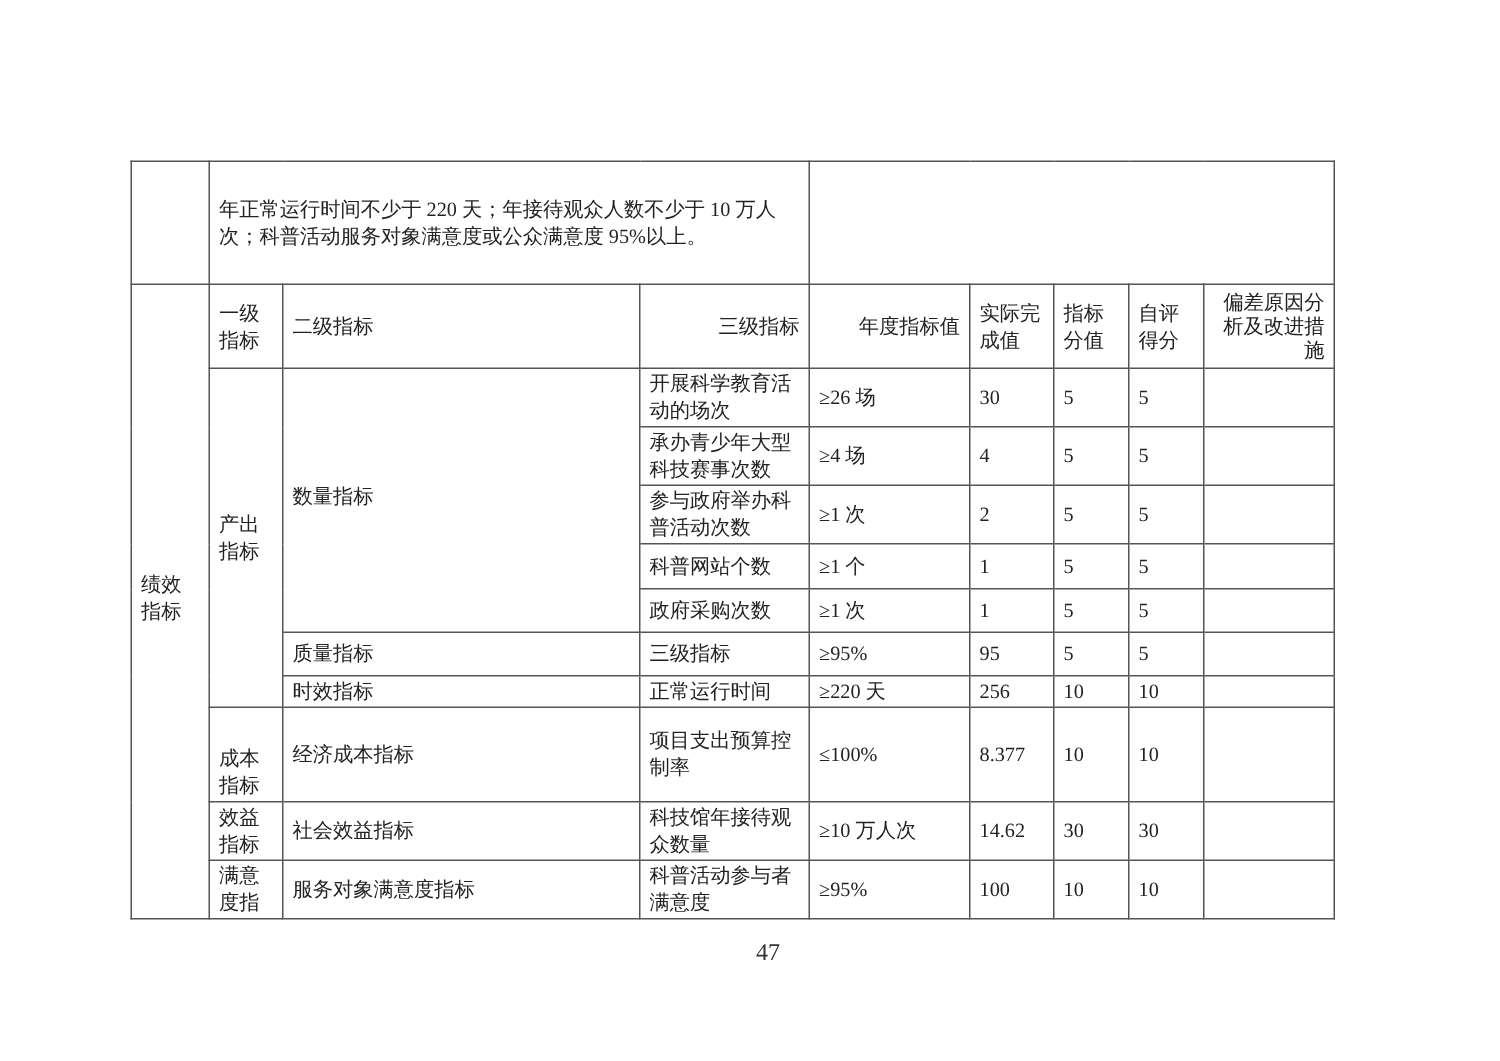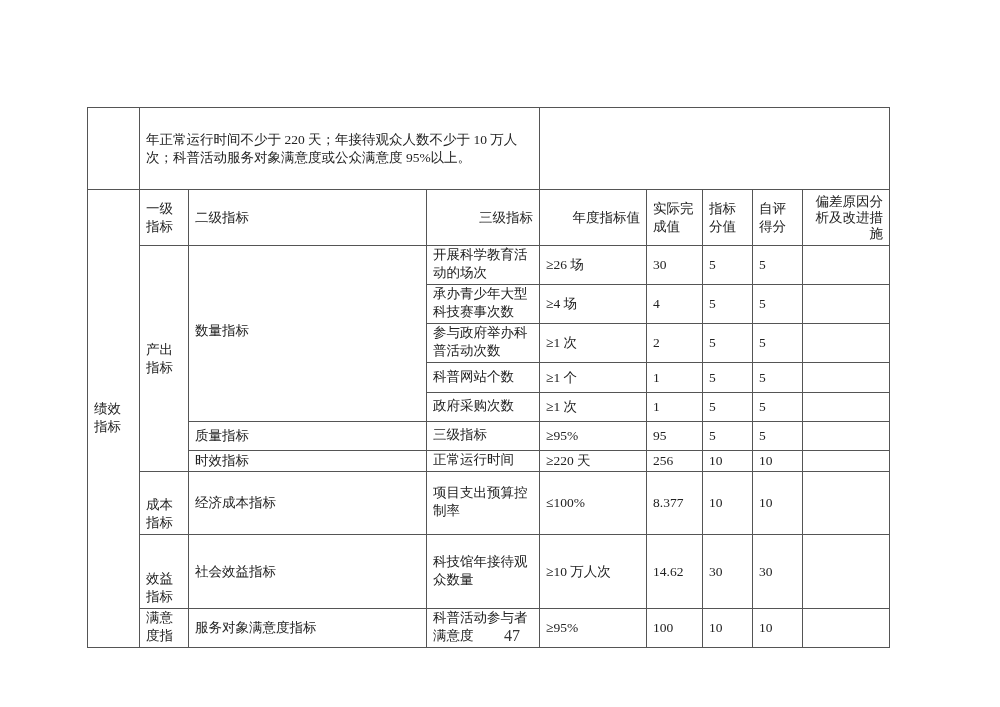--- a/index.html
+++ b/index.html
@@ -12,21 +12,21 @@
       width: 802px;
     }
     table.perf td {
       border: 1px solid #555;
       font-size: 13.5px; line-height: 18px;
       padding: 1px 6px; vertical-align: middle;
       overflow: hidden; word-break: break-all;
     }
     td.goal { vertical-align: top; padding-top: 4px; font-size: 14px; line-height: 19px; }
     td.center { text-align: right; }
-    td.small { font-size: 13px; line-height: 17px; font-family: Liberation Mono, monospace; }
+    td.small { font-size: 13px; line-height: 17px; }
     .page-number {
       position: absolute; left: 12px; width: 1000px; top: 627px;
       text-align: center; font-size: 16px; color: #333;
     }
   </style>
 </head>
 <body>
 
 <div class="page">
 
@@ -143,21 +143,21 @@
       <td class="small">项目支出预算控制率</td>
       <td>≤100%</td>
       <td>8.377</td>
       <td>10</td>
       <td>10</td>
       <td></td>
     </tr>
 
     <tr style="height:38px">
       <td class="small">
-            <span style="display:block;width:28px;margin-top:35px;">效益指标</span>
+            <span style="display:block;width:28px;">效益指标</span>
           </td>
       <td>社会效益指标</td>
       <td class="small">科技馆年接待观众数量</td>
       <td>≥10 万人次</td>
       <td>14.62</td>
       <td>30</td>
       <td>30</td>
       <td></td>
     </tr>
 

